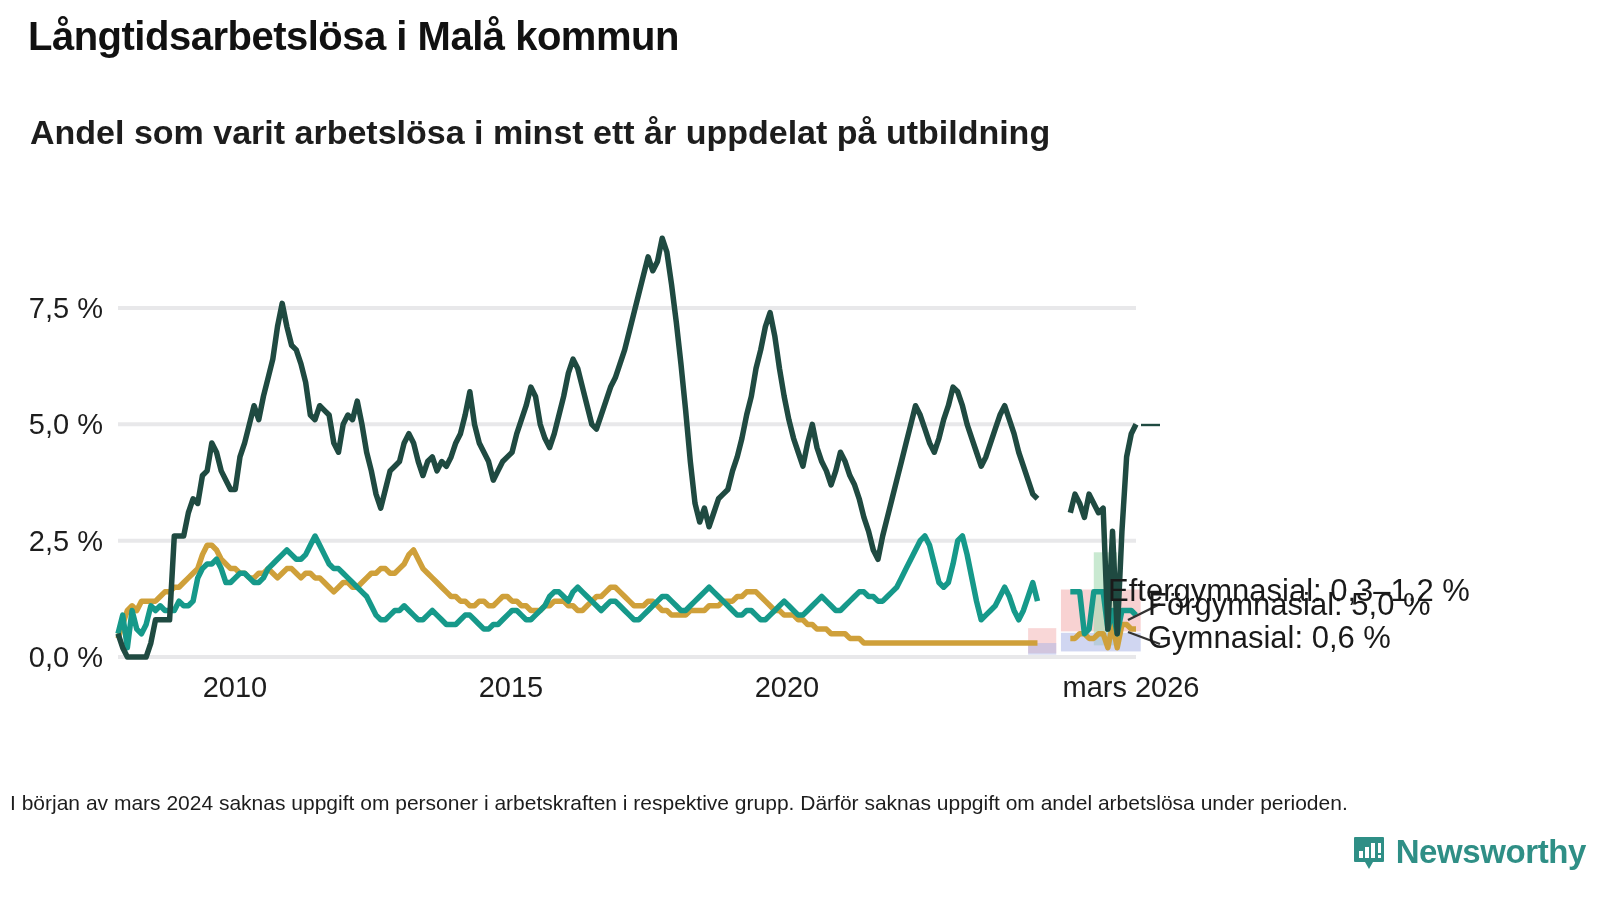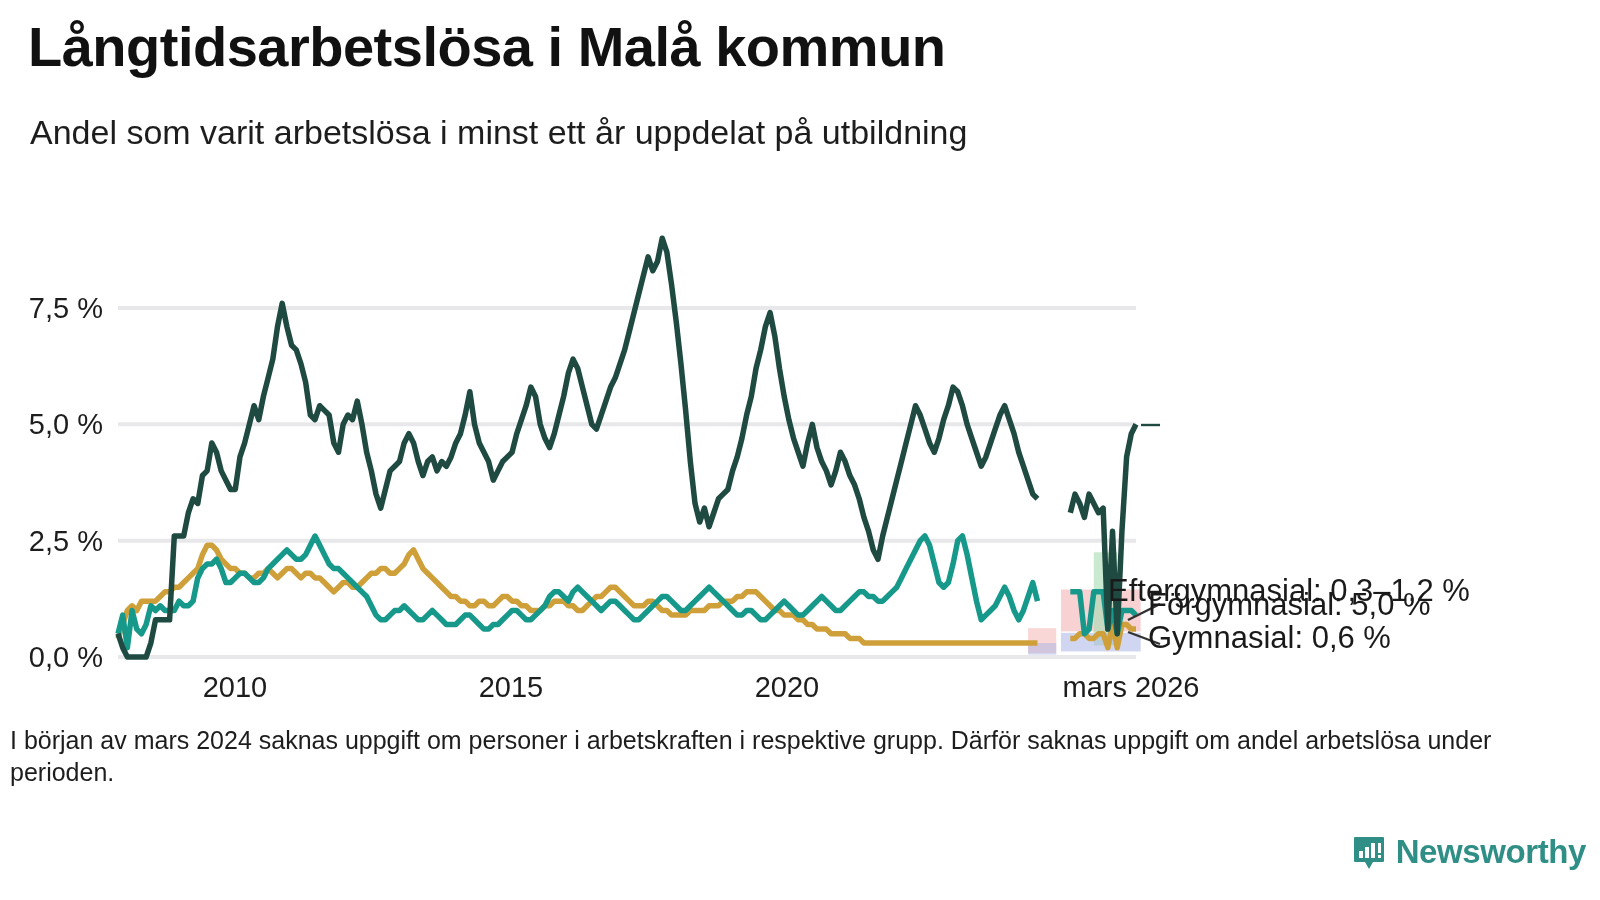--- a/index.html
+++ b/index.html
@@ -18,32 +18,32 @@
   .page {
     position: relative;
     width: 1600px;
     height: 900px;
     box-sizing: border-box;
   }
   .title {
     position: absolute;
     left: 28px;
     top: 14px;
-    font-size: 56px;
+    font-size: 40px;
     font-weight: 700;
     letter-spacing: -0.5px;
     color: #111111;
     white-space: nowrap;
   }
   .subtitle {
     position: absolute;
     left: 30px;
     top: 113px;
     font-size: 34px;
-    font-weight: 400;
+    font-weight: 700;
     color: #1d1d1d;
     white-space: nowrap;
   }
   .chart-wrap {
     position: absolute;
     left: 0;
     top: 180px;
     width: 1600px;
     height: 560px;
   }
@@ -61,23 +61,23 @@
     fill: #1d1d1d;
   }
   .serieslabel {
     font-family: "Liberation Sans", sans-serif;
     font-size: 31px;
     fill: #1a1a1a;
   }
   .footnote {
     position: absolute;
     left: 10px;
-    top: 724px;
+    top: 790px;
     width: 1530px;
-    font-size: 25px;
+    font-size: 21px;
     line-height: 1.28;
     color: #1d1d1d;
   }
   .source {
     position: absolute;
     left: 10px;
     top: 846px;
     font-size: 23px;
     color: #1d1d1d;
   }

